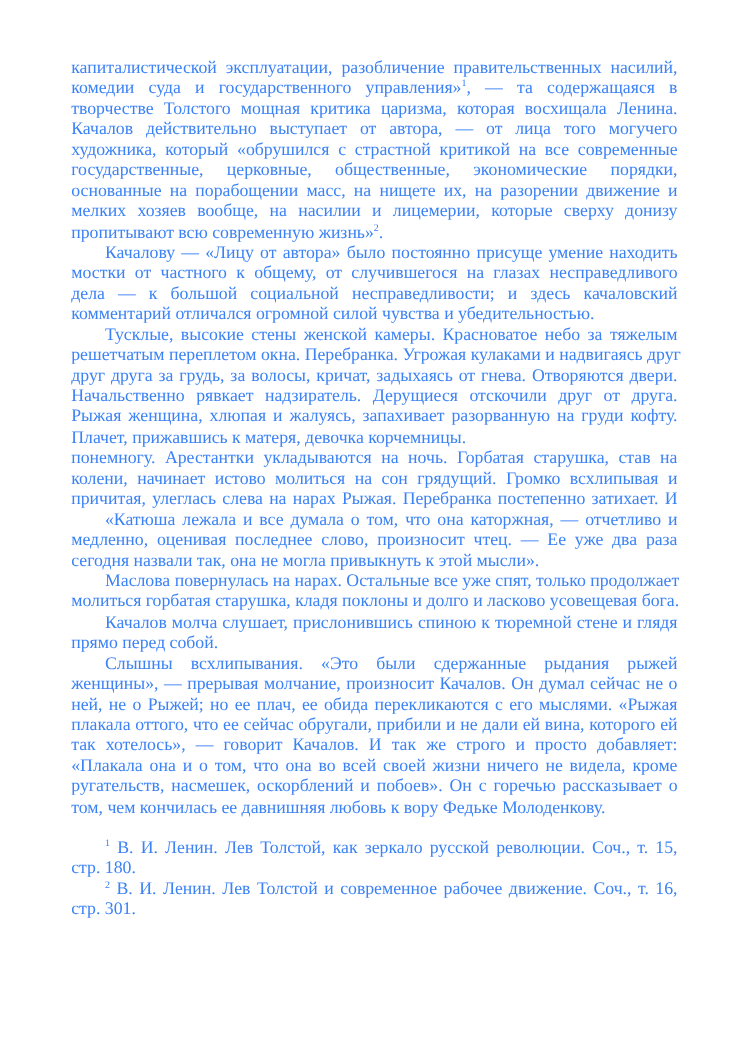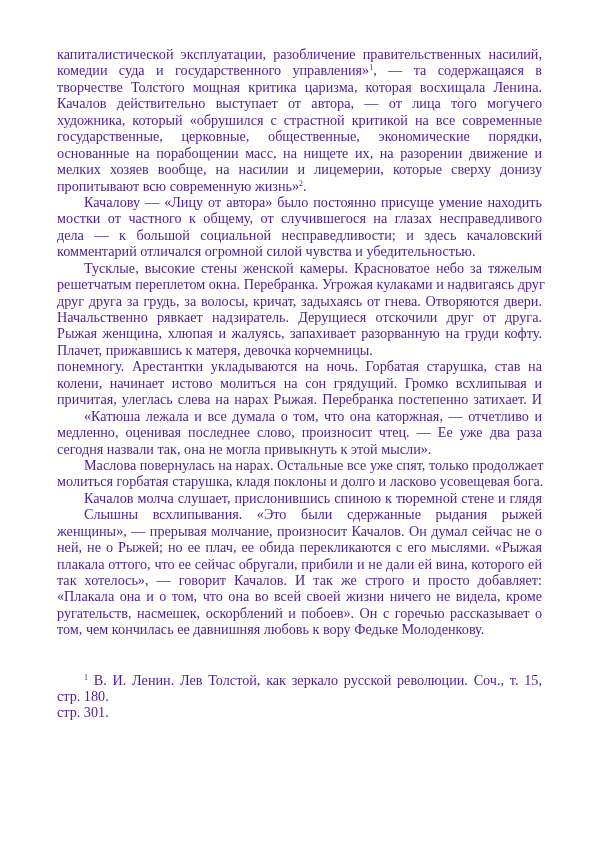--- a/index.html
+++ b/index.html
@@ -1,29 +1,29 @@
 <!DOCTYPE html>
 <html><head>
 <meta charset="utf-8">
 <style>
   html, body { margin: 0; padding: 0; background: #ffffff; }
   body { width: 600px; height: 849px; position: relative; overflow: hidden; }
   .page {
     position: absolute; left: 57px; top: 46px; width: 485px;
     font-family: "Liberation Serif", "DejaVu Serif", serif;
-    font-size: 14.2px; line-height: 16.45px; color: #4c1d95;
+    font-size: 14.2px; line-height: 16.45px; color: #3b82f6;
   }
   .line {
     display: block; height: 16.45px; white-space: nowrap;
     text-align: justify; text-align-last: justify;
   }
   .line.last { text-align-last: left; }
   .line.indent { padding-left: 27px; }
   sup { font-size: 8px; line-height: 0; vertical-align: 5px; }
-  .footnotes { margin-top: 34px; }
+  .footnotes { margin-top: 16px; }
   .footnotes .line { height: 16.2px; }
 </style>
 </head>
 <body>
 
 <div class="page">
   <div class="body-text" id="body-text">
       <span class="line">капиталистической эксплуатации, разобличение правительственных насилий,</span>
       <span class="line">комедии суда и государственного управления»<sup>1</sup>, — та содержащаяся в</span>
       <span class="line">творчестве Толстого мощная критика царизма, которая восхищала Ленина.</span>
@@ -45,27 +45,29 @@
       <span class="line last">Плачет, прижавшись к матеря, девочка корчемницы.</span>
       <span class="line">понемногу. Арестантки укладываются на ночь. Горбатая старушка, став на</span>
       <span class="line">колени, начинает истово молиться на сон грядущий. Громко всхлипывая и</span>
       <span class="line">причитая, улеглась слева на нарах Рыжая. Перебранка постепенно затихает. И</span>
       <span class="line indent">«Катюша лежала и все думала о том, что она каторжная, — отчетливо и</span>
       <span class="line">медленно, оценивая последнее слово, произносит чтец. — Ее уже два раза</span>
       <span class="line last">сегодня назвали так, она не могла привыкнуть к этой мысли».</span>
       <span class="line indent">Маслова повернулась на нарах. Остальные все уже спят, только продолжает</span>
       <span class="line last">молиться горбатая старушка, кладя поклоны и долго и ласково усовещевая бога.</span>
       <span class="line indent">Качалов молча слушает, прислонившись спиною к тюремной стене и глядя</span>
+      <span class="line last">прямо перед собой.</span>
       <span class="line indent">Слышны всхлипывания. «Это были сдержанные рыдания рыжей</span>
       <span class="line">женщины», — прерывая молчание, произносит Качалов. Он думал сейчас не о</span>
       <span class="line">ней, не о Рыжей; но ее плач, ее обида перекликаются с его мыслями. «Рыжая</span>
       <span class="line">плакала оттого, что ее сейчас обругали, прибили и не дали ей вина, которого ей</span>
       <span class="line">так хотелось», — говорит Качалов. И так же строго и просто добавляет:</span>
       <span class="line">«Плакала она и о том, что она во всей своей жизни ничего не видела, кроме</span>
       <span class="line">ругательств, насмешек, оскорблений и побоев». Он с горечью рассказывает о</span>
       <span class="line last">том, чем кончилась ее давнишняя любовь к вору Федьке Молоденкову.</span>
     </div>
   <div class="footnotes">
     <span class="line indent"><sup>1</sup> <span>В. И. Ленин. Лев Толстой, как зеркало русской революции. Соч., т. 15,</span></span>
     <span class="line last">стр. 180.</span>
+    <span class="line indent"><sup>2</sup> <span>В. И. Ленин. Лев Толстой и современное рабочее движение. Соч., т. 16,</span></span>
     <span class="line last">стр. 301.</span>
   </div>
 </div>
 
 </body></html>

